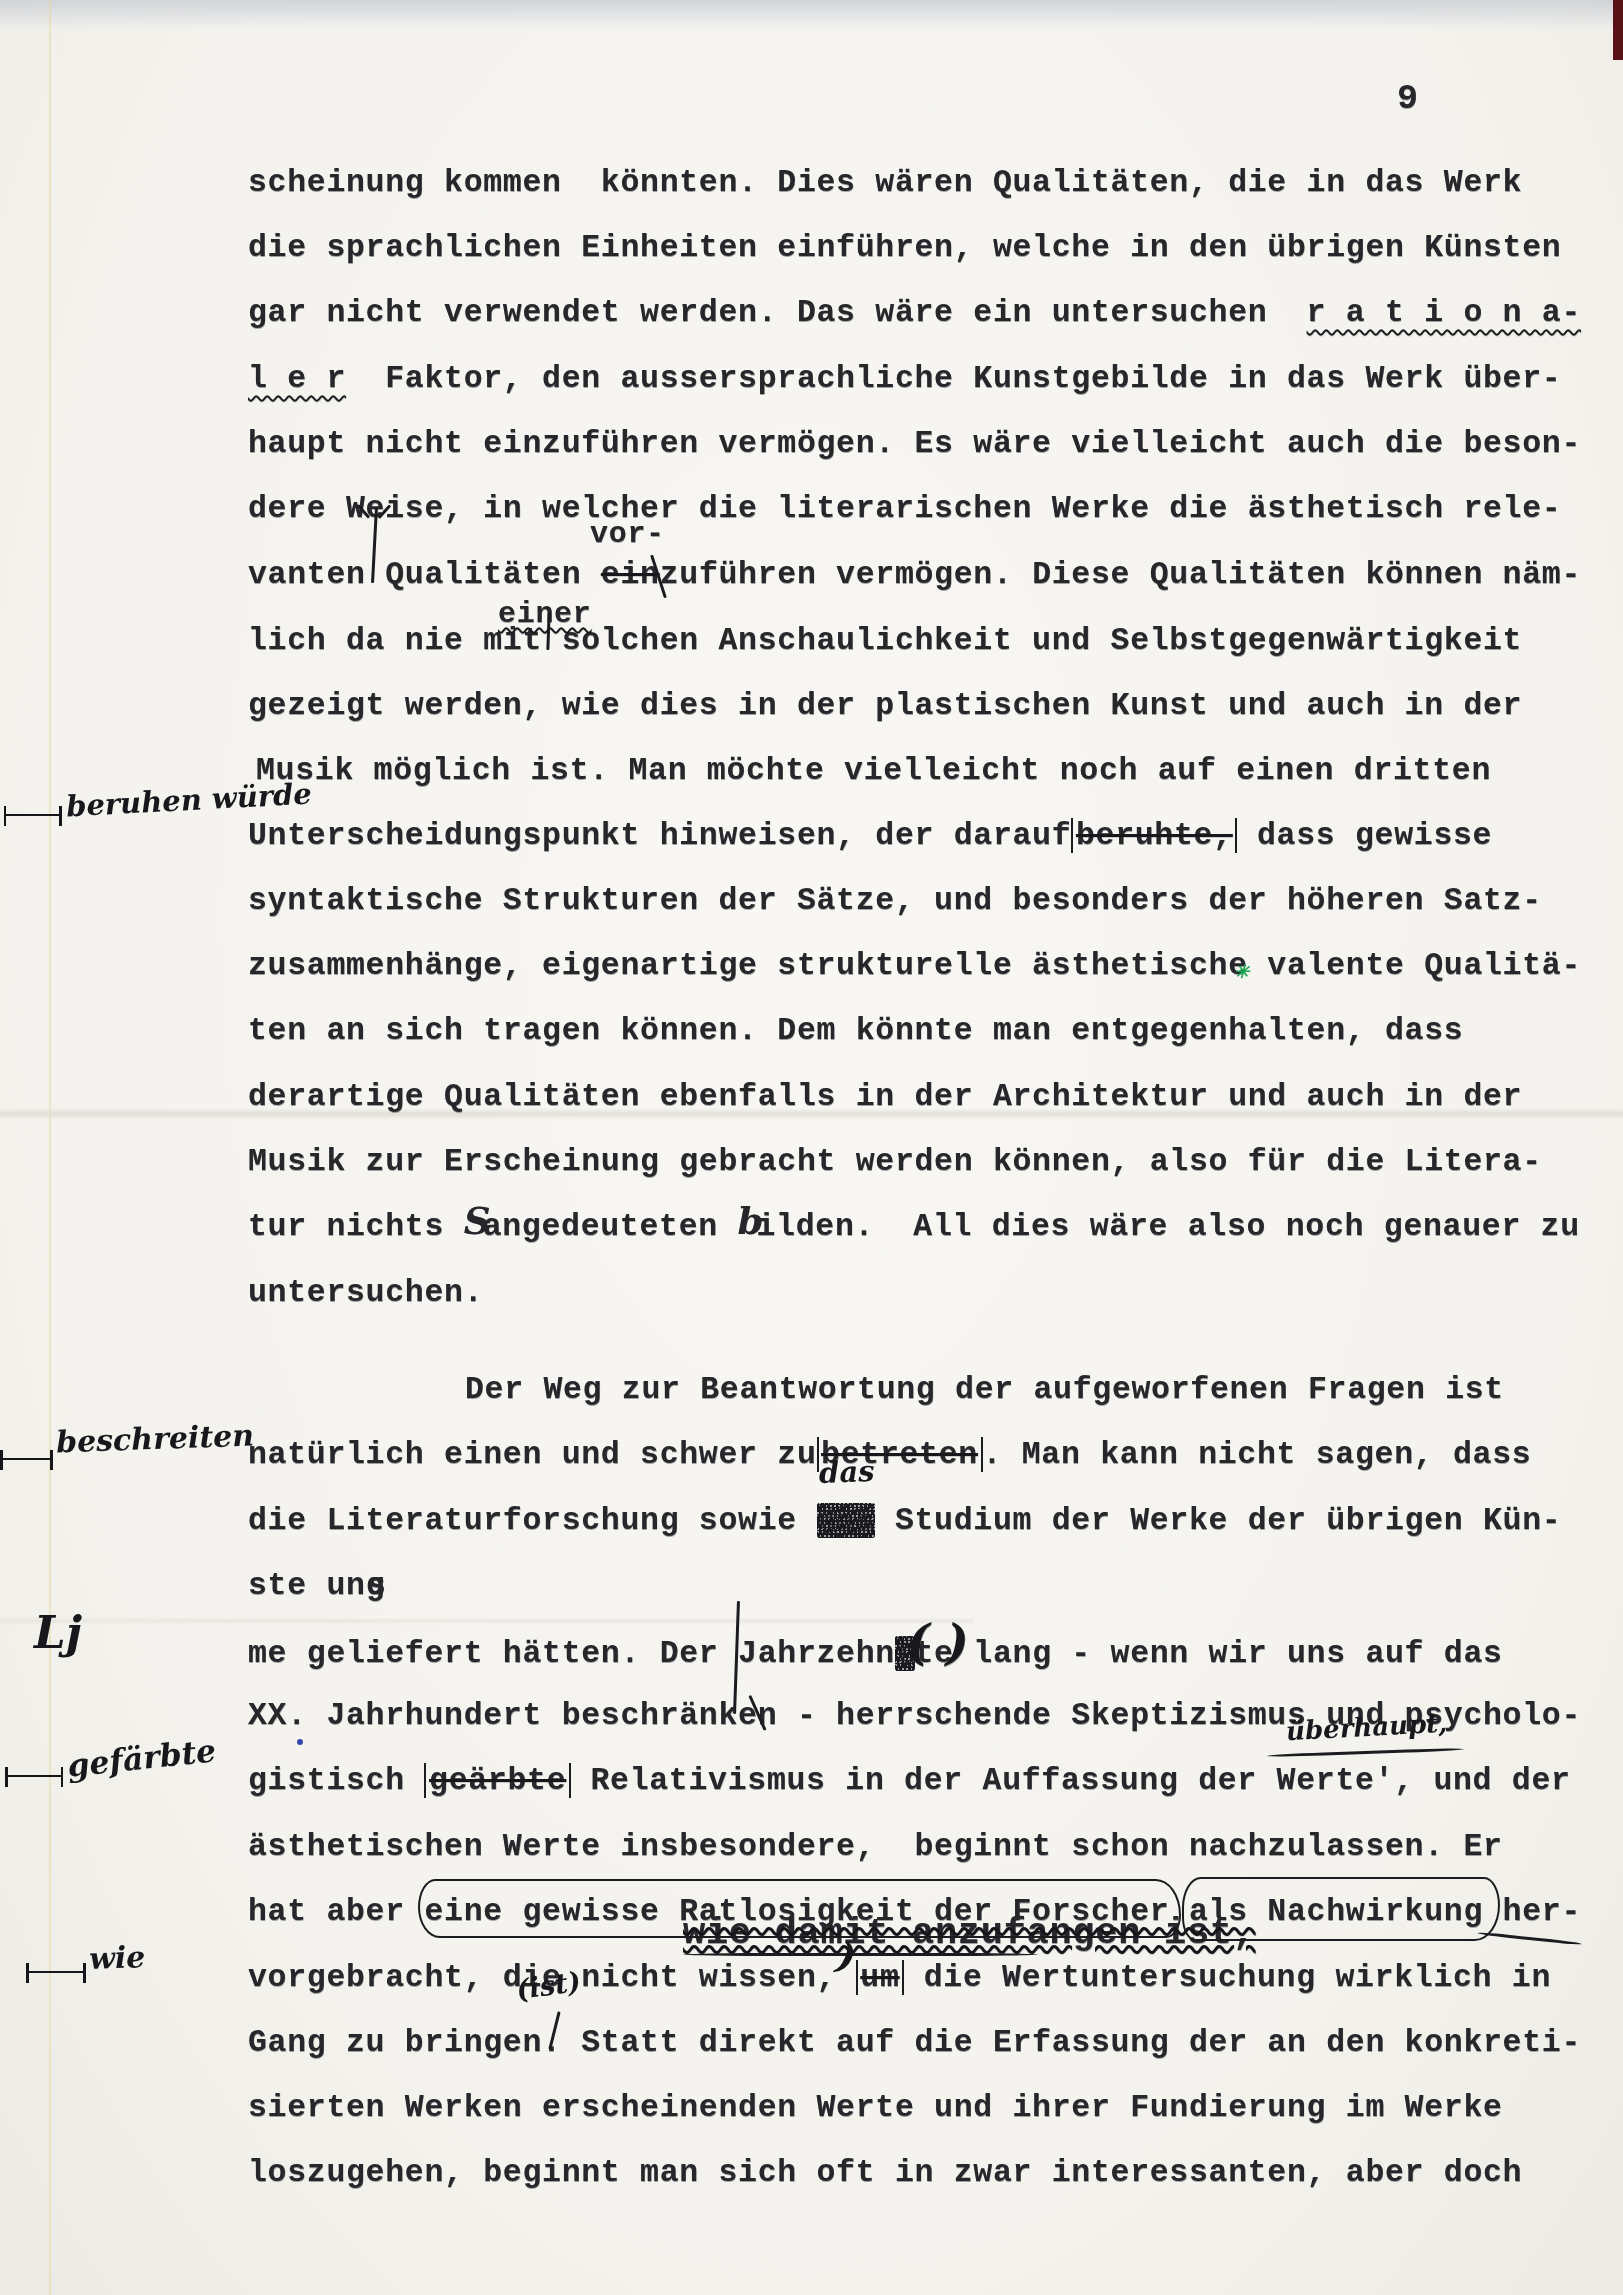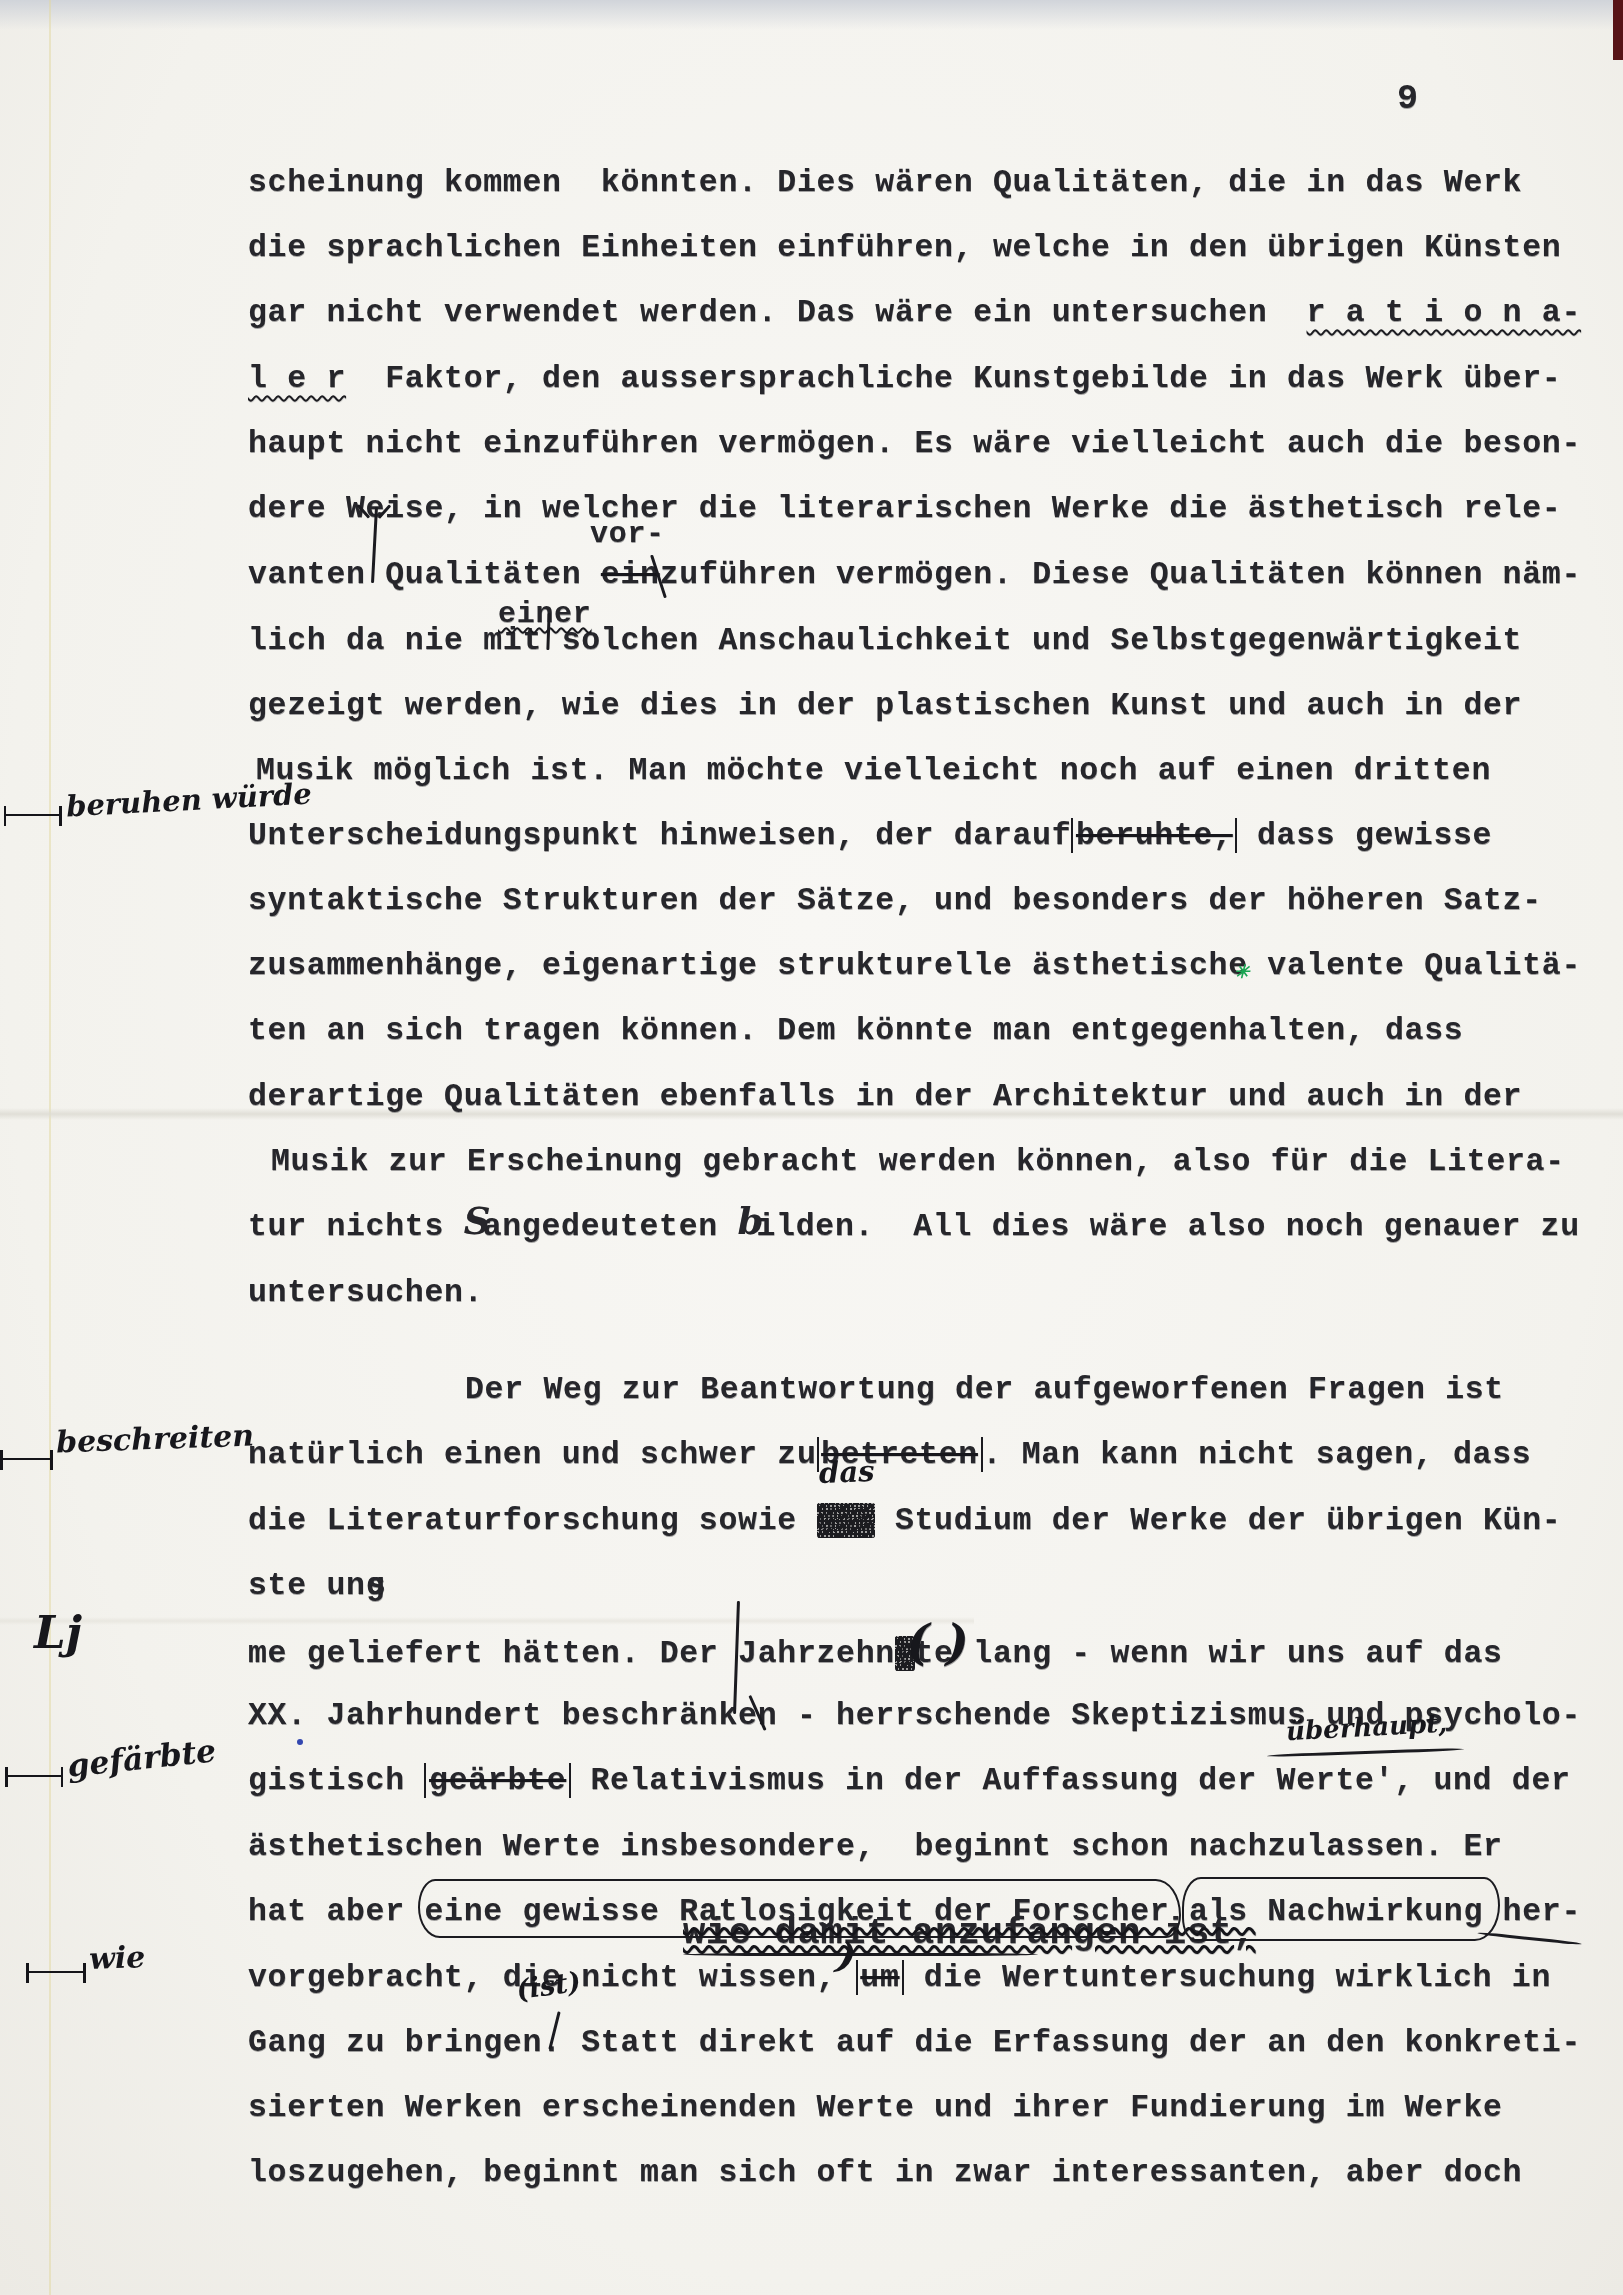--- a/index.html
+++ b/index.html
@@ -94,21 +94,21 @@
       <div class="line" style="left: 248px; top: 490px;"><span>dere Weise, in welcher die literarischen Werke die ästhetisch rele-</span></div>
       <div class="line" style="left: 248px; top: 556px;"><span>vanten Qualitäten </span><span class="struck">ein</span><span>zuführen vermögen. Diese Qualitäten können näm-</span></div>
       <div class="line" style="left: 248px; top: 622px;"><span>lich da nie mit solchen Anschaulichkeit und Selbstgegenwärtigkeit</span></div>
       <div class="line" style="left: 248px; top: 687px;"><span>gezeigt werden, wie dies in der plastischen Kunst und auch in der</span></div>
       <div class="line" style="left: 256px; top: 752px;"><span>Musik möglich ist. Man möchte vielleicht noch auf einen dritten</span></div>
       <div class="line" style="left: 248px; top: 817px;"><span>Unterscheidungspunkt hinweisen, der darauf</span><span class="barred struck">beruhte,</span><span> dass gewisse</span></div>
       <div class="line" style="left: 248px; top: 882px;"><span>syntaktische Strukturen der Sätze, und besonders der höheren Satz-</span></div>
       <div class="line" style="left: 248px; top: 947px;"><span>zusammenhänge, eigenartige strukturelle ästhetische valente Qualitä-</span></div>
       <div class="line" style="left: 248px; top: 1012px;"><span>ten an sich tragen können. Dem könnte man entgegenhalten, dass</span></div>
       <div class="line" style="left: 248px; top: 1078px;"><span>derartige Qualitäten ebenfalls in der Architektur und auch in der</span></div>
-      <div class="line" style="left: 248px; top: 1143px; margin-left: 23px;"><span>Musik zur Erscheinung gebracht werden können, also für die Litera-</span></div>
+      <div class="line" style="left: 248px; top: 1143px;"><span>Musik zur Erscheinung gebracht werden können, also für die Litera-</span></div>
       <div class="line" style="left: 248px; top: 1208px;"><span>tur nichts </span><span class="hand-char">S</span><span>angedeuteten </span><span class="hand-char">b</span><span>ilden.  All dies wäre also noch genauer zu</span></div>
       <div class="line" style="left: 248px; top: 1274px;"><span>untersuchen.</span></div>
       <div class="line" style="left: 465px; top: 1371px;"><span>Der Weg zur Beantwortung der aufgeworfenen Fragen ist</span></div>
       <div class="line" style="left: 248px; top: 1436px;"><span>natürlich einen und schwer zu</span><span class="barred struck">betreten</span><span>. Man kann nicht sagen, dass</span></div>
       <div class="line" style="left: 248px; top: 1502px;"><span>die Literaturforschung sowie </span><span class="scrib">das</span><span> Studium der Werke der übrigen Kün-</span></div>
       <div class="line" style="left: 248px; top: 1567px;"><span>ste un</span><span class="stack"><span>g</span><span class="top">s</span></span></div>
       <div class="line" style="left: 248px; top: 1632px;"><span>me geliefert hätten. Der Jahrzehn</span><span class="scrib">t</span><span class="hand-paren">(</span><span>te</span><span class="hand-paren">)</span><span> lang - wenn wir uns auf das</span></div>
       <div class="line" style="left: 248px; top: 1697px;"><span>XX. Jahrhundert beschränken - herrschende Skeptizismus und psycholo-</span></div>
       <div class="line" style="left: 248px; top: 1762px;"><span>gistisch </span><span class="barred struck">geärbte</span><span> Relativismus in der Auffassung der Werte', und der</span></div>
       <div class="line" style="left: 248px; top: 1828px;"><span>ästhetischen Werte insbesondere,  beginnt schon nachzulassen. Er</span></div>

